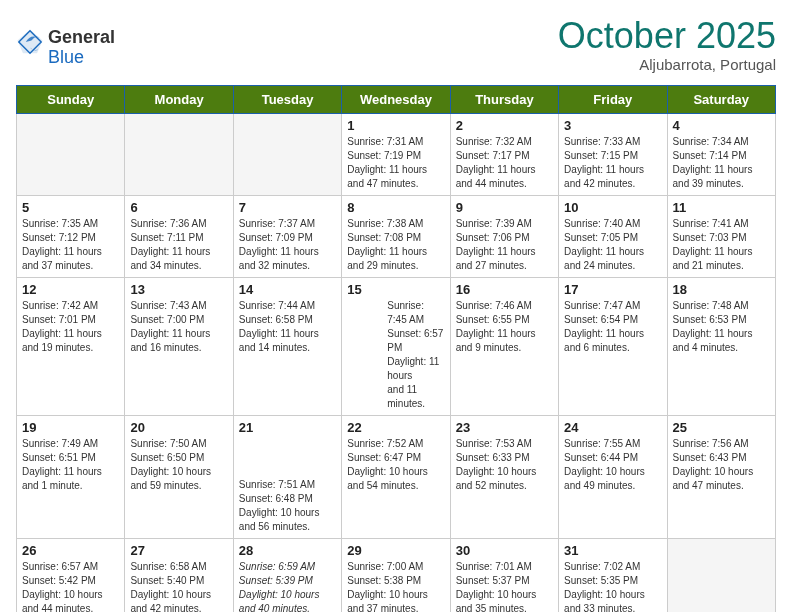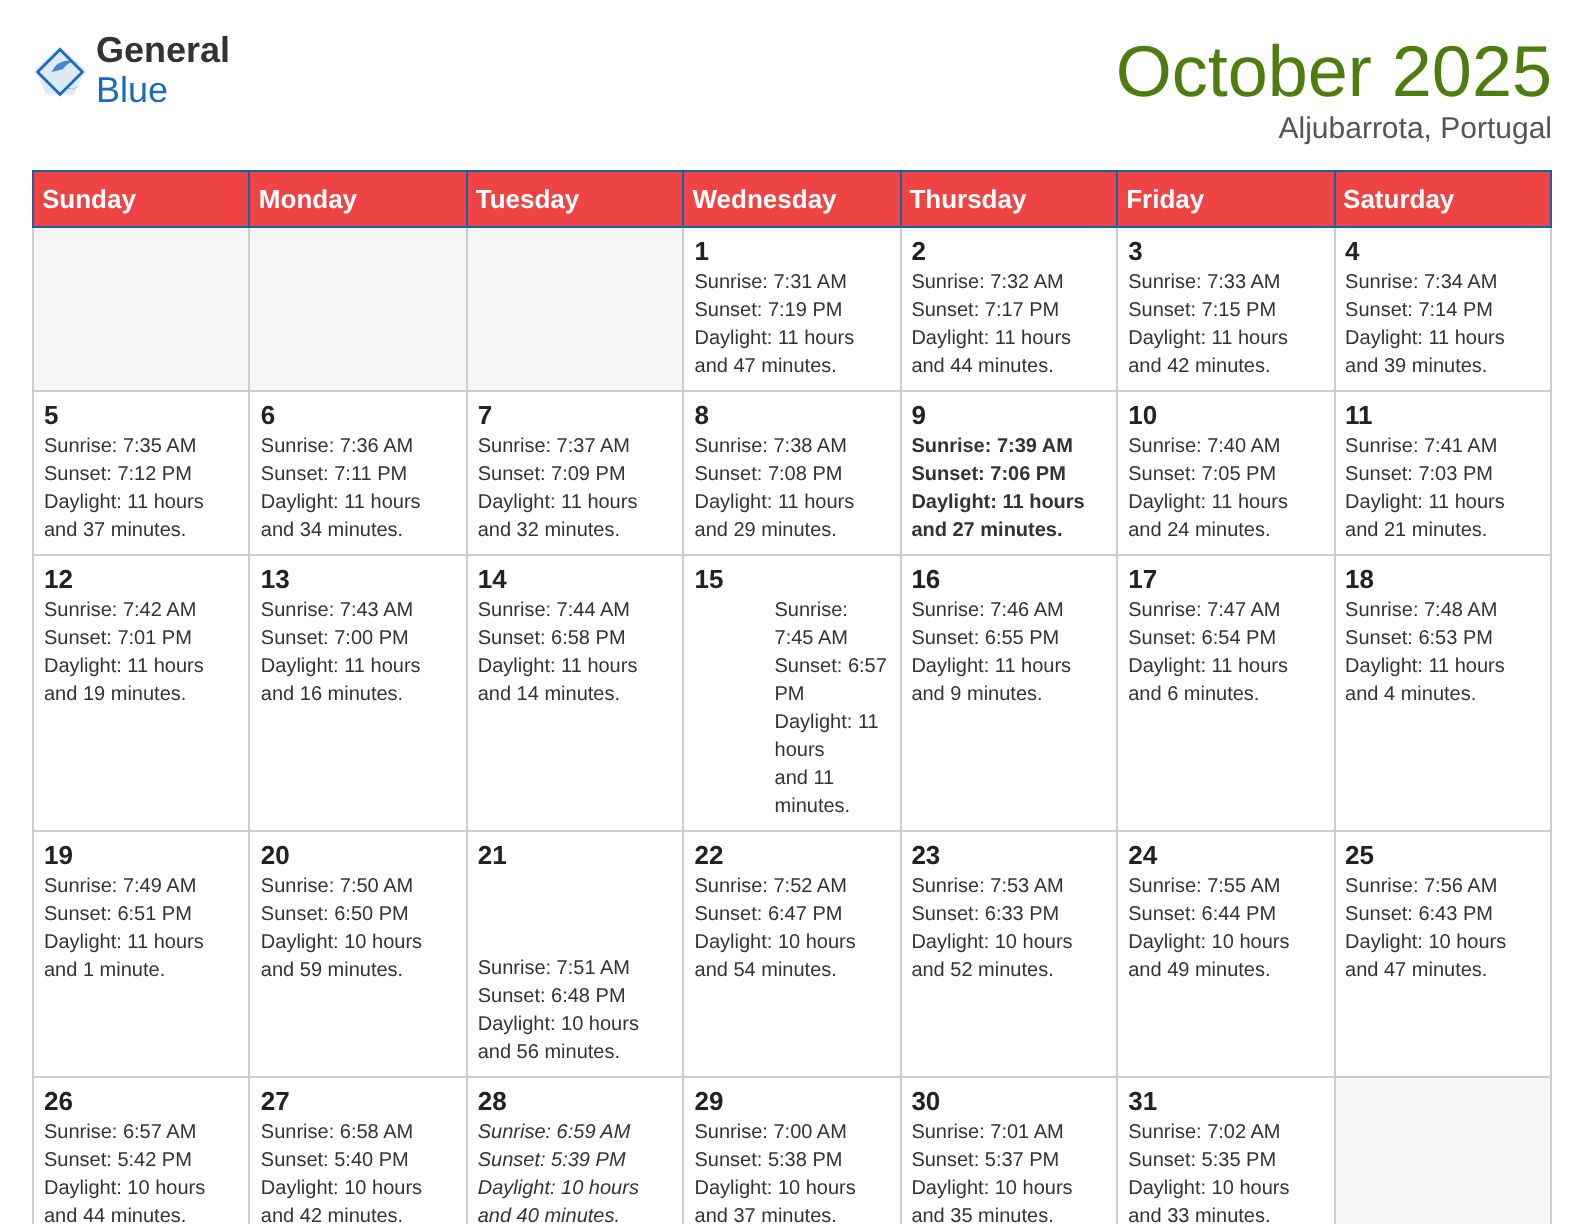--- a/index.html
+++ b/index.html
@@ -36,39 +36,39 @@
     .logo-icon {
       width: 28px;
       height: 28px;
     }
     .title-block {
       text-align: right;
     }
     .month-title {
       font-size: 36px;
       font-weight: 300;
-      color: #4d7c0f;
+      color: #0f766e;
       line-height: 1.1;
     }
     .location {
       font-size: 15px;
       color: #555;
     }
     .calendar {
       width: 100%;
       border-collapse: collapse;
       border: 1px solid #ccc;
     }
     .calendar th {
-      background: #ef4444;
+      background: #4d7c0f;
       color: #fff;
       font-size: 13px;
       font-weight: bold;
       padding: 6px 4px;
-      text-align: left;
+      text-align: center;
       border: 1px solid #1a5faa;
     }
     .calendar td {
       vertical-align: top;
       border: 1px solid #ccc;
       padding: 4px 5px;
       width: 108px;
       min-height: 80px;
       font-size: 10.5px;
       color: #333;
@@ -100,21 +100,21 @@
 
 <div class="header">
   <div class="logo">
     <svg class="logo-icon" viewBox="0 0 40 40" xmlns="http://www.w3.org/2000/svg">
       <polygon points="20,4 36,20 20,36 4,20" fill="none" stroke="#1a6abf" stroke-width="2"></polygon>
       <polygon points="20,2 38,18 30,36 10,36 2,18" fill="#1a6abf" opacity="0.15"></polygon>
       <path d="M14,20 Q20,8 34,14 Q28,10 22,18 Z" fill="#1a6abf" opacity="0.8"></path>
       <path d="M20,28 Q28,36 36,28 Q30,34 22,30 Z" fill="#2a75c7" opacity="0.7"></path>
     </svg>
     <div>
-      <div style="display:flex; align-items:center; gap:0px;">
+      <div style="display:flex; align-items:center; gap:0px;margin-top:12px;">
         <span class="logo-text-general">General</span>
         <br>
       </div>
       <div>
         <span class="logo-text-blue">Blue</span>
       </div>
     </div>
   </div>
   <div class="title-block">
     <div class="month-title">October 2025</div>
@@ -193,21 +193,21 @@
         </td>
         <td>
           <div class="day-number">8</div>
           <div class="day-info" style="white-space: pre-line;">Sunrise: 7:38 AM
 Sunset: 7:08 PM
 Daylight: 11 hours
 and 29 minutes.</div>
         </td>
         <td>
           <div class="day-number">9</div>
-          <div class="day-info" style="white-space: pre-line; font-weight: bold;">Sunrise: 7:39 AM
+          <div class="day-info" style="white-space: pre-line;">Sunrise: 7:39 AM
 Sunset: 7:06 PM
 Daylight: 11 hours
 and 27 minutes.</div>
         </td>
         <td>
           <div class="day-number">10</div>
           <div class="day-info" style="white-space: pre-line;">Sunrise: 7:40 AM
 Sunset: 7:05 PM
 Daylight: 11 hours
 and 24 minutes.</div>

